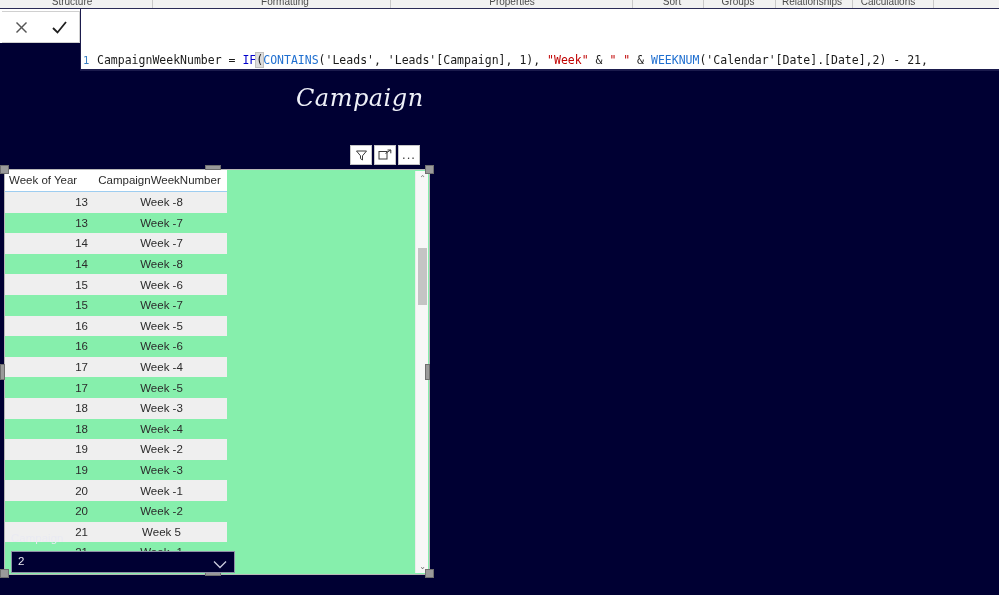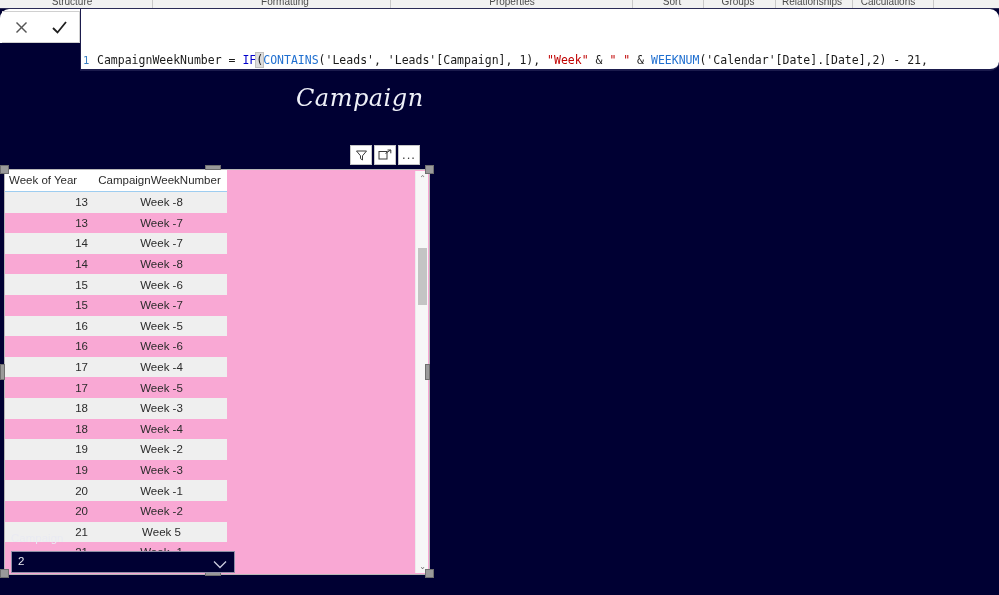--- a/index.html
+++ b/index.html
@@ -50,21 +50,20 @@
 
   
   #formula-bar {
     position: absolute;
     left: 0; top: 9px;
     width: 999px;
     height: 62px;
     background: #ffffff;
     box-sizing: border-box;
     border-bottom: 2px solid #1b1b4d;
-    border-radius: 9px;
   }
   #formula-buttons {
     position: absolute;
     left: 2px; top: 2px;
     width: 78px;
     height: 32px;
     background: #ffffff;
     border: 1px solid #d0d0d0;
     border-left: none;
     display: flex;
@@ -166,21 +165,21 @@
     font-family: "Liberation Sans", sans-serif;
   }
 
   
   #table-visual {
     position: absolute;
     left: 4px;
     top: 98px;
     width: 426px;
     height: 406px;
-    background: #f9a8d4;
+    background: #86efac;
     border: 1px solid #b8b8b8;
     box-sizing: border-box;
   }
   #table-inner {
     position: absolute;
     left: 0; top: 0;
     width: 412px;
     height: 404px;
     overflow: hidden;
   }

